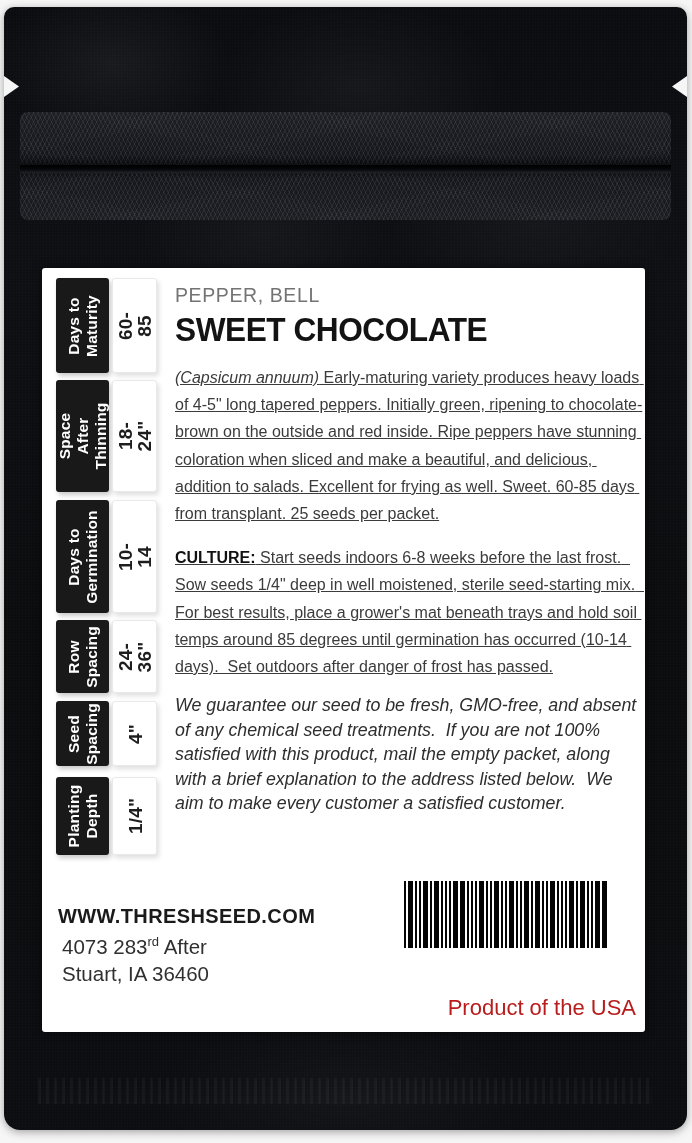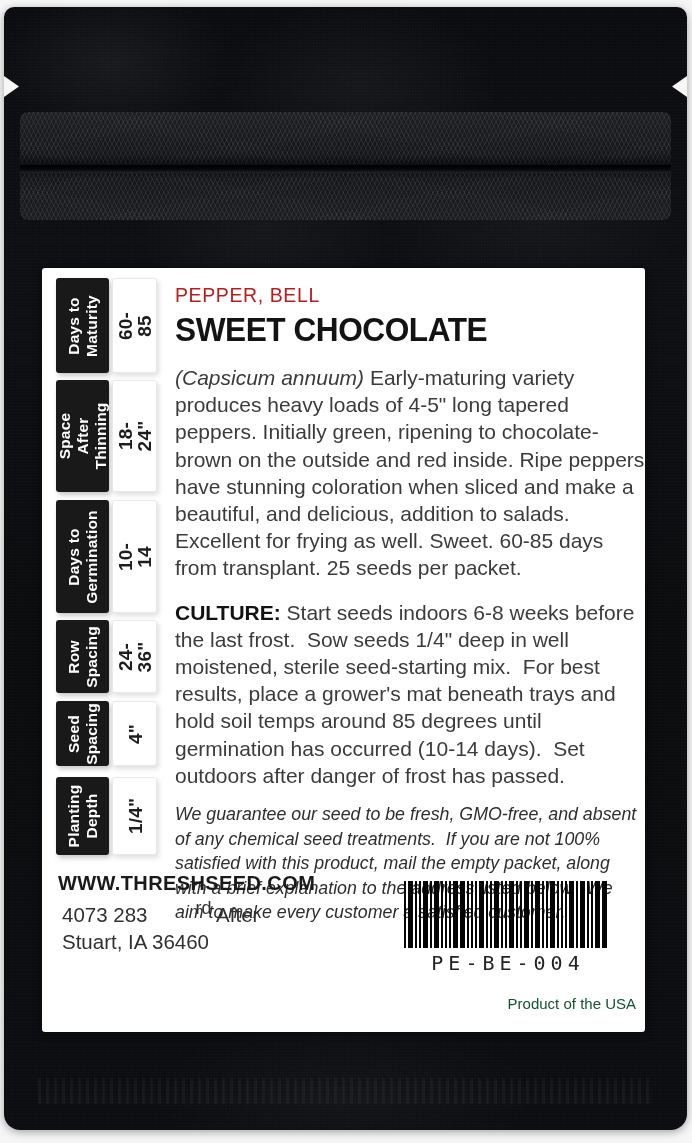--- a/index.html
+++ b/index.html
@@ -83,51 +83,51 @@
   .spec-key .rot{
     color:#ffffff;font-weight:bold;font-size:15.5px;line-height:18px;letter-spacing:.2px;
   }
   .spec-val .rot{
     color:#1d1d1d;font-weight:bold;font-size:19px;line-height:19px;letter-spacing:.2px;
   }
 
   
   .content{position:absolute;left:133px;top:16px;width:470px;}
   .category{
-    font-size:19.5px;letter-spacing:.6px;color:#b91c1c;font-weight:400;margin:0;
+    font-size:19.5px;letter-spacing:.6px;color:#737373;font-weight:400;margin:0;
   }
   .variety{
     margin:3px 0 0 0;font-size:34px;font-weight:bold;color:#131313;
     letter-spacing:-.5px;transform:scaleX(.93);transform-origin:left;white-space:nowrap;
   }
   .para{
-    margin:15px 0 0 0;font-size:21px;line-height:27.2px;color:#3b3b3b;white-space:pre-wrap;
+    margin:15px 0 0 0;font-size:16px;line-height:27.2px;color:#3b3b3b;white-space:pre-wrap;text-decoration:underline;
   }
   .para .lead-italic{font-style:italic;}
   .para.culture{margin-top:17px;}
   .para .lead-bold{font-weight:bold;color:#121212;}
   .guarantee{
     margin:13px 0 0 0;font-style:italic;font-size:17.8px;line-height:24.5px;color:#2e2e2e;white-space:pre-wrap;
   }
 
   
-  .addr{position:absolute;left:16px;top:604px;color:#303030;}
+  .addr{position:absolute;left:16px;top:637px;color:#303030;}
   .website{font-weight:bold;font-size:20px;letter-spacing:.4px;color:#1a1a1a;}
   .addr-line{font-size:20.5px;line-height:27.5px;padding-left:4px;}
-  .addr-line sup{font-size:18px;margin-left:48px;}
+  .addr-line sup{font-size:13px;}
 
   .barcode-block{position:absolute;left:362px;top:613px;width:208px;}
   .barcode-bars{display:flex;height:67px;align-items:stretch;}
   .barcode-bars .bar{background:#050505;margin-right:2px;flex:0 0 auto;}
   .barcode-code{
     margin-top:3px;text-align:center;
     font-family:"DejaVu Sans Mono",monospace;
     font-size:20px;letter-spacing:5px;color:#222;
   }
-  .origin{position:absolute;right:9px;top:727px;font-size:15px;color:#14532d;}
+  .origin{position:absolute;right:9px;top:727px;font-size:22px;color:#b91c1c;}
 </style>
 </head>
 <body>
 
 <div class="scene">
 
   <div class="bag">
     <div class="bag-texture"></div>
     <div class="zipper">
       <div class="zipper-groove"></div>
@@ -246,21 +246,20 @@
             <div class="bar" style="width: 2px;"></div>
             <div class="bar" style="width: 2px;"></div>
             <div class="bar" style="width: 5px;"></div>
             <div class="bar" style="width: 2px;"></div>
             <div class="bar" style="width: 5px;"></div>
             <div class="bar" style="width: 2px;"></div>
             <div class="bar" style="width: 2px;"></div>
             <div class="bar" style="width: 5px;"></div>
             <div class="bar" style="width: 5px;"></div>
           </div>
-        <div class="barcode-code">PE-BE-004</div>
       </div>
 
       <div class="origin">Product of the USA</div>
     </div>
 
     <div class="notch notch-left" style="position:absolute;left:0;top:69px;"></div>
     <div class="notch notch-right" style="position:absolute;left:668px;top:69px;"></div>
   </div>
 
 </div>

